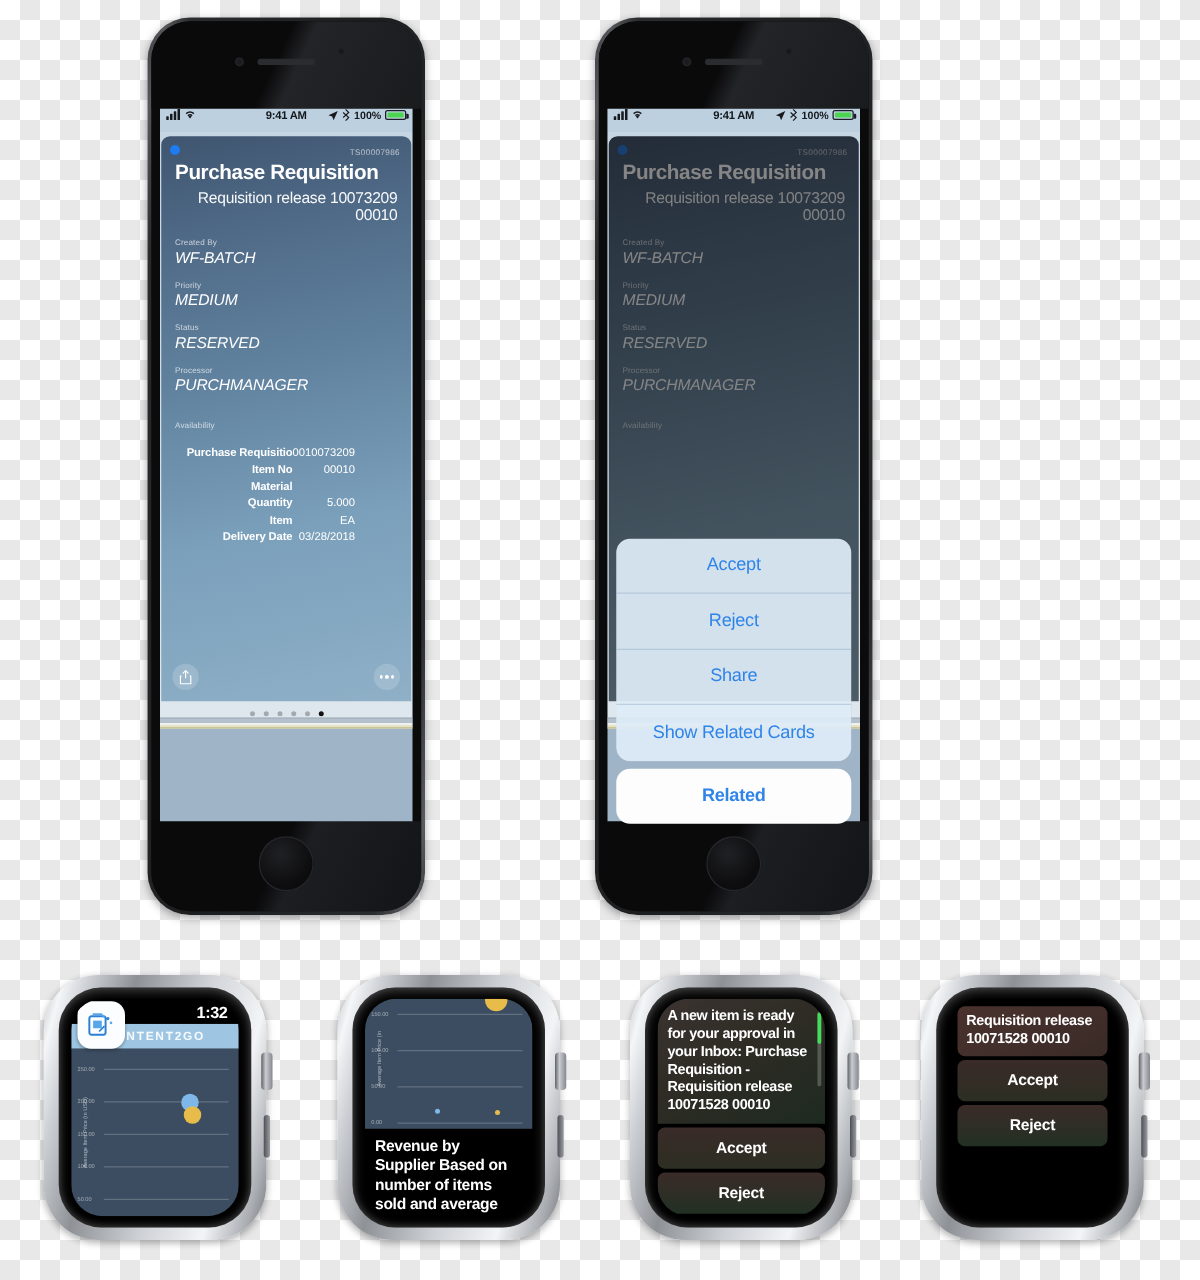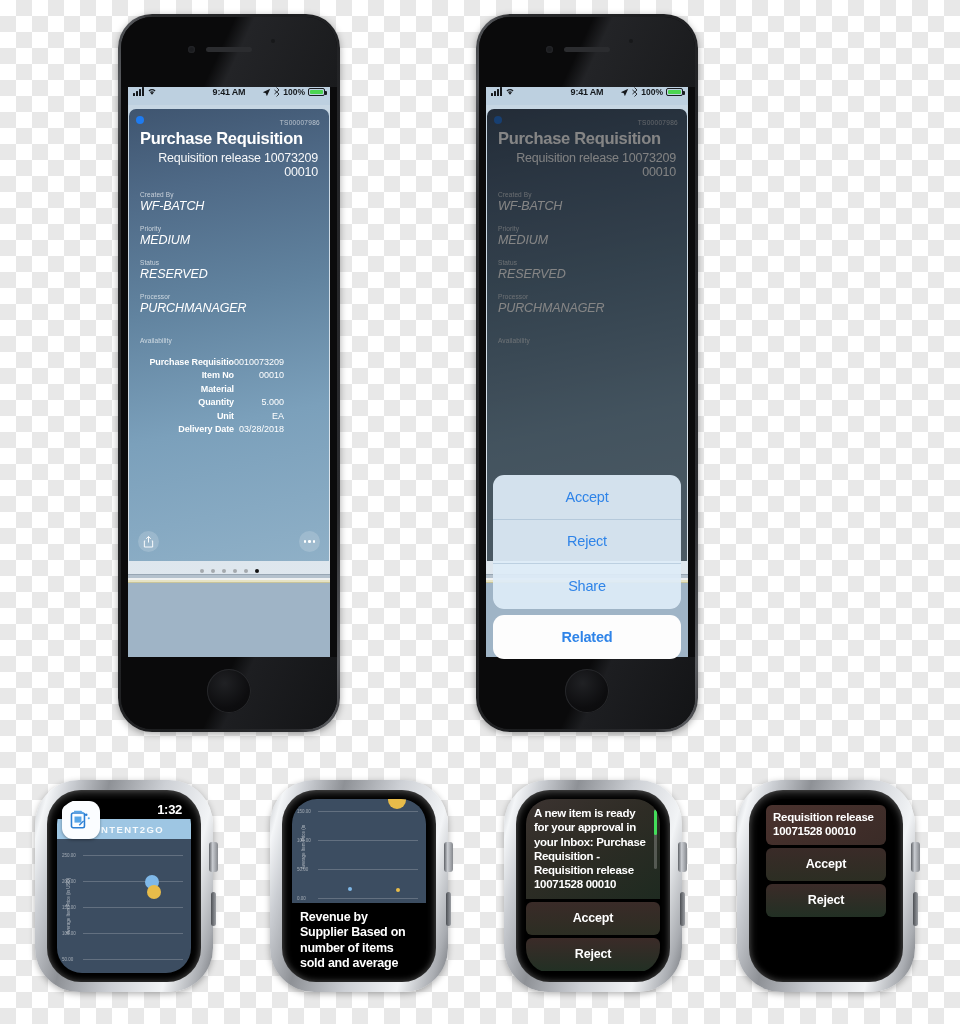--- a/index.html
+++ b/index.html
@@ -435,21 +435,21 @@
             </tr>
             <tr>
               <td class="kv-key">Material</td>
               <td class="kv-val"></td>
             </tr>
             <tr>
               <td class="kv-key">Quantity</td>
               <td class="kv-val">5.000</td>
             </tr>
             <tr>
-              <td class="kv-key">Unit</td>
+              <td class="kv-key">Item</td>
               <td class="kv-val">EA</td>
             </tr>
             <tr>
               <td class="kv-key">Delivery Date</td>
               <td class="kv-val">03/28/2018</td>
             </tr>
           </tbody>
             </table>
 
           <div class="card-btn share">
@@ -551,20 +551,21 @@
           <div class="availability field-label">Availability</div>
         </div>
         <div class="stack-edge"></div>
       </div>
 
       <div class="sheet">
         <div class="sheet-group">
           <div class="sheet-item">Accept</div>
           <div class="sheet-item">Reject</div>
           <div class="sheet-item">Share</div>
+          <div class="sheet-item">Show Related Cards</div>
         </div>
         <div class="sheet-cancel">Related</div>
       </div>
     </div>
 
     <div class="phone-botbar">
       <div class="home-btn"></div>
     </div>
   </div>
 </div>

